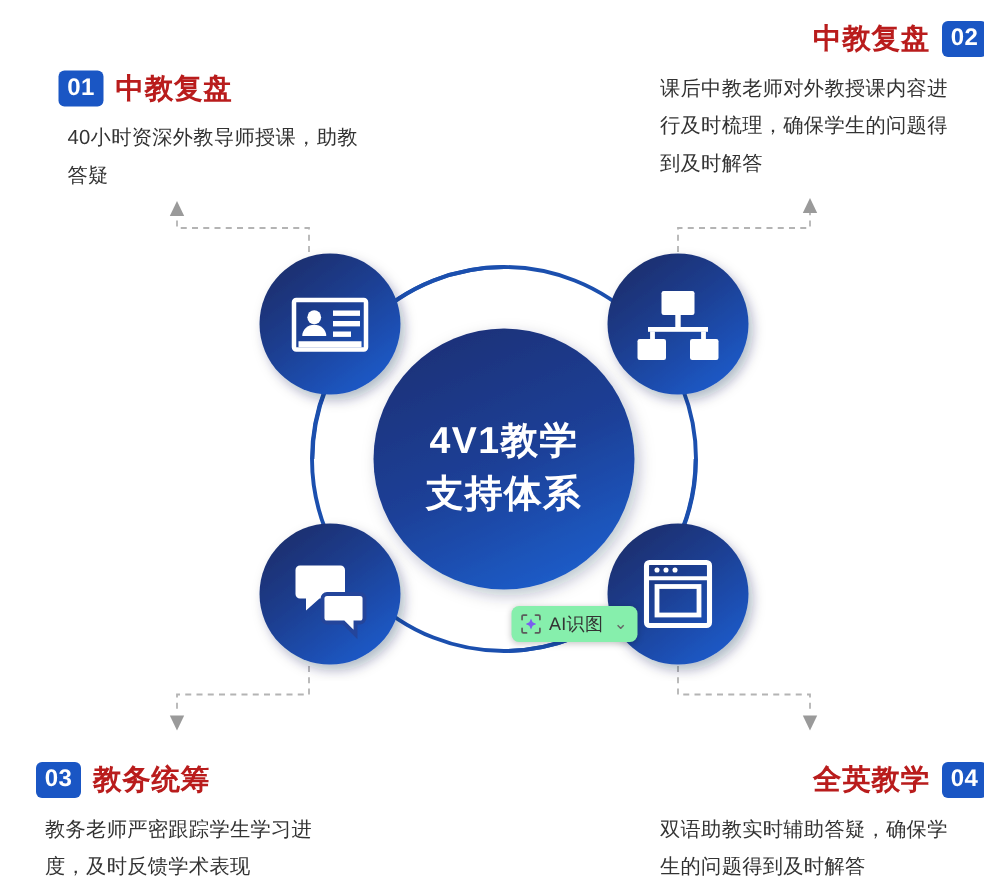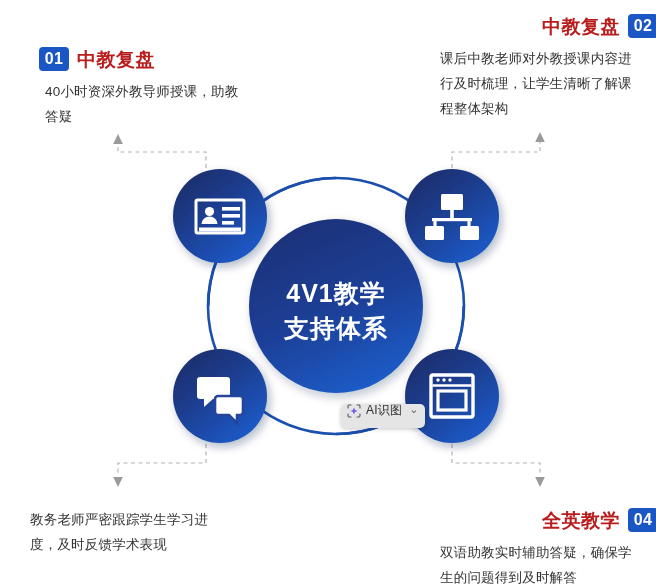--- a/index.html
+++ b/index.html
@@ -99,24 +99,24 @@
   .block.tl .desc,
   .block.bl .desc { width: 196px; padding-left: 6px; }
 
   
   #ai-badge {
     position: absolute;
     left: 341px;
     top: 404px;
     height: 24px;
     display: flex;
-    align-items: flex-start;
+    align-items: center;
     gap: 5px;
     padding: 0 7px 0 6px;
-    background: #e5e5e5;
+    background: #86efac;
     border-radius: 5px;
     box-shadow: 0 1px 4px rgba(0,0,0,0.22);
     font-size: 12px;
     color: #3b3b3b;
     white-space: nowrap;
     z-index: 40;
   }
   #ai-badge .ai-label {
     font-size: 12px;
     color: #333;
@@ -247,24 +247,28 @@
       <span class="heading-title">中教复盘</span>
     </div>
     <p class="desc">40小时资深外教导师授课，助教答疑</p>
   </div>
 
   <div class="block tr">
     <div class="heading right">
       <span class="heading-title">中教复盘</span>
       <span class="num-badge">02</span>
     </div>
-    <p class="desc">课后中教老师对外教授课内容进行及时梳理，让学生清晰了解课程整体架构</p>
+    <p class="desc">课后中教老师对外教授课内容进行及时梳理，确保学生的问题得到及时解答</p>
   </div>
 
   <div class="block bl">
+    <div class="heading">
+      <span class="num-badge">03</span>
+      <span class="heading-title">教务统筹</span>
+    </div>
     <p class="desc">教务老师严密跟踪学生学习进度，及时反馈学术表现</p>
   </div>
 
   <div class="block br">
     <div class="heading right">
       <span class="heading-title">全英教学</span>
       <span class="num-badge">04</span>
     </div>
     <p class="desc">双语助教实时辅助答疑，确保学生的问题得到及时解答</p>
   </div>

